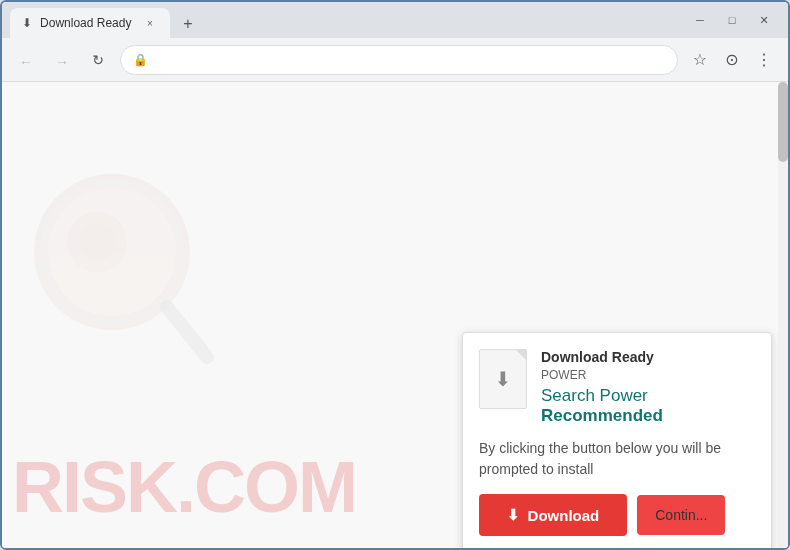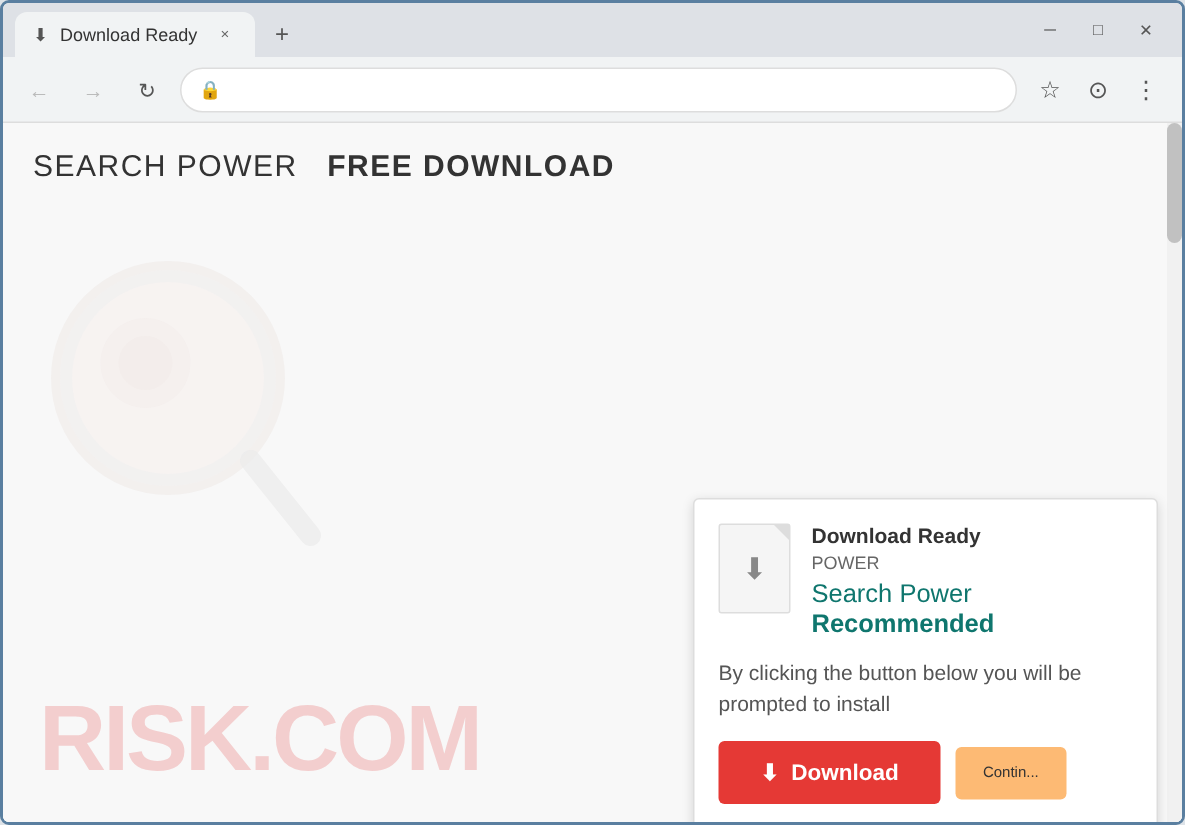--- a/index.html
+++ b/index.html
@@ -245,22 +245,22 @@
       opacity: 0.25;
       font-family: Arial, sans-serif;
       letter-spacing: -20px;
       line-height: 1;
     }
 
     
     .wm-risk {
       position: absolute;
       bottom: 20px;
-      left: 24px;
-      font-size: 62px;
+      left: 10px;
+      font-size: 72px;
       font-weight: 900;
       color: #e87070;
       opacity: 0.3;
       font-family: Arial, sans-serif;
       letter-spacing: -2px;
     }
 
     
     .download-card {
       position: absolute;
@@ -356,26 +356,26 @@
       padding: 12px 28px;
       font-size: 15px;
       font-weight: 600;
       cursor: pointer;
       display: flex;
       align-items: center;
       gap: 8px;
     }
 
     .btn-continue {
-      background: #fdba74;
+      background: #ef4444;
       color: #333;
       border: none;
       border-radius: 4px;
       padding: 12px 18px;
-      font-size: 10px;
+      font-size: 14px;
       font-weight: 500;
       cursor: pointer;
     }
 
     
     .magnifier-svg {
       width: 100%;
       height: 100%;
     }
   </style>
@@ -411,25 +411,20 @@
     <div class="toolbar-icons">
       <div class="toolbar-icon">☆</div>
       <div class="toolbar-icon">⊙</div>
       <div class="toolbar-icon">⋮</div>
     </div>
   </div>
 
   <div class="page-content">
     <div class="watermark-area">
 
-      <div class="page-heading">
-        <span class="heading-normal">SEARCH POWER</span>
-        &nbsp;
-        <span class="heading-bold">FREE DOWNLOAD</span>
-      </div>
 
       <div class="wm-magnifier">
         <svg viewBox="0 0 200 220" class="magnifier-svg">
 
           <circle cx="90" cy="90" r="75" fill="#e8c0b0" opacity="0.5" stroke="#c0a090" stroke-width="6"></circle>
           <circle cx="90" cy="90" r="68" fill="none" stroke="#c8c8c8" stroke-width="8" opacity="0.6"></circle>
 
           <line x1="145" y1="145" x2="185" y2="195" stroke="#b0b0b0" stroke-width="14" stroke-linecap="round" opacity="0.7"></line>
 
           <circle cx="75" cy="80" r="30" fill="#d0a090" opacity="0.3"></circle>

